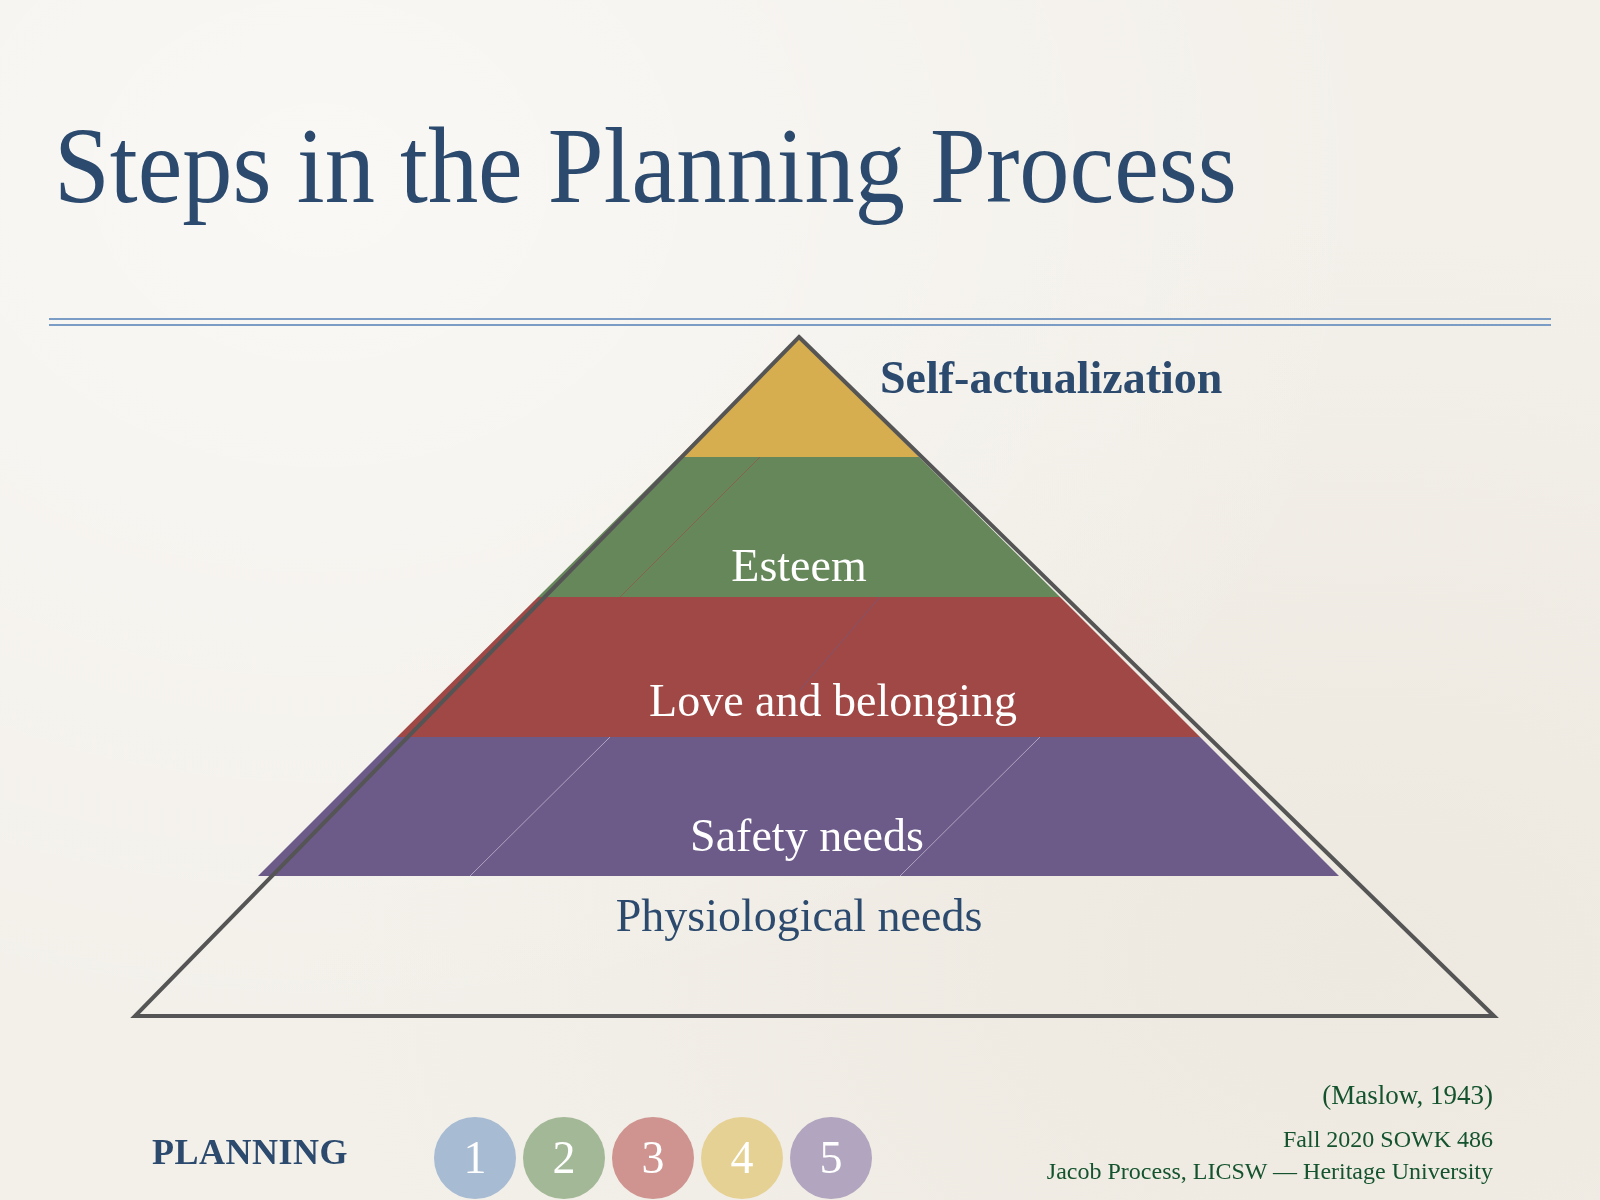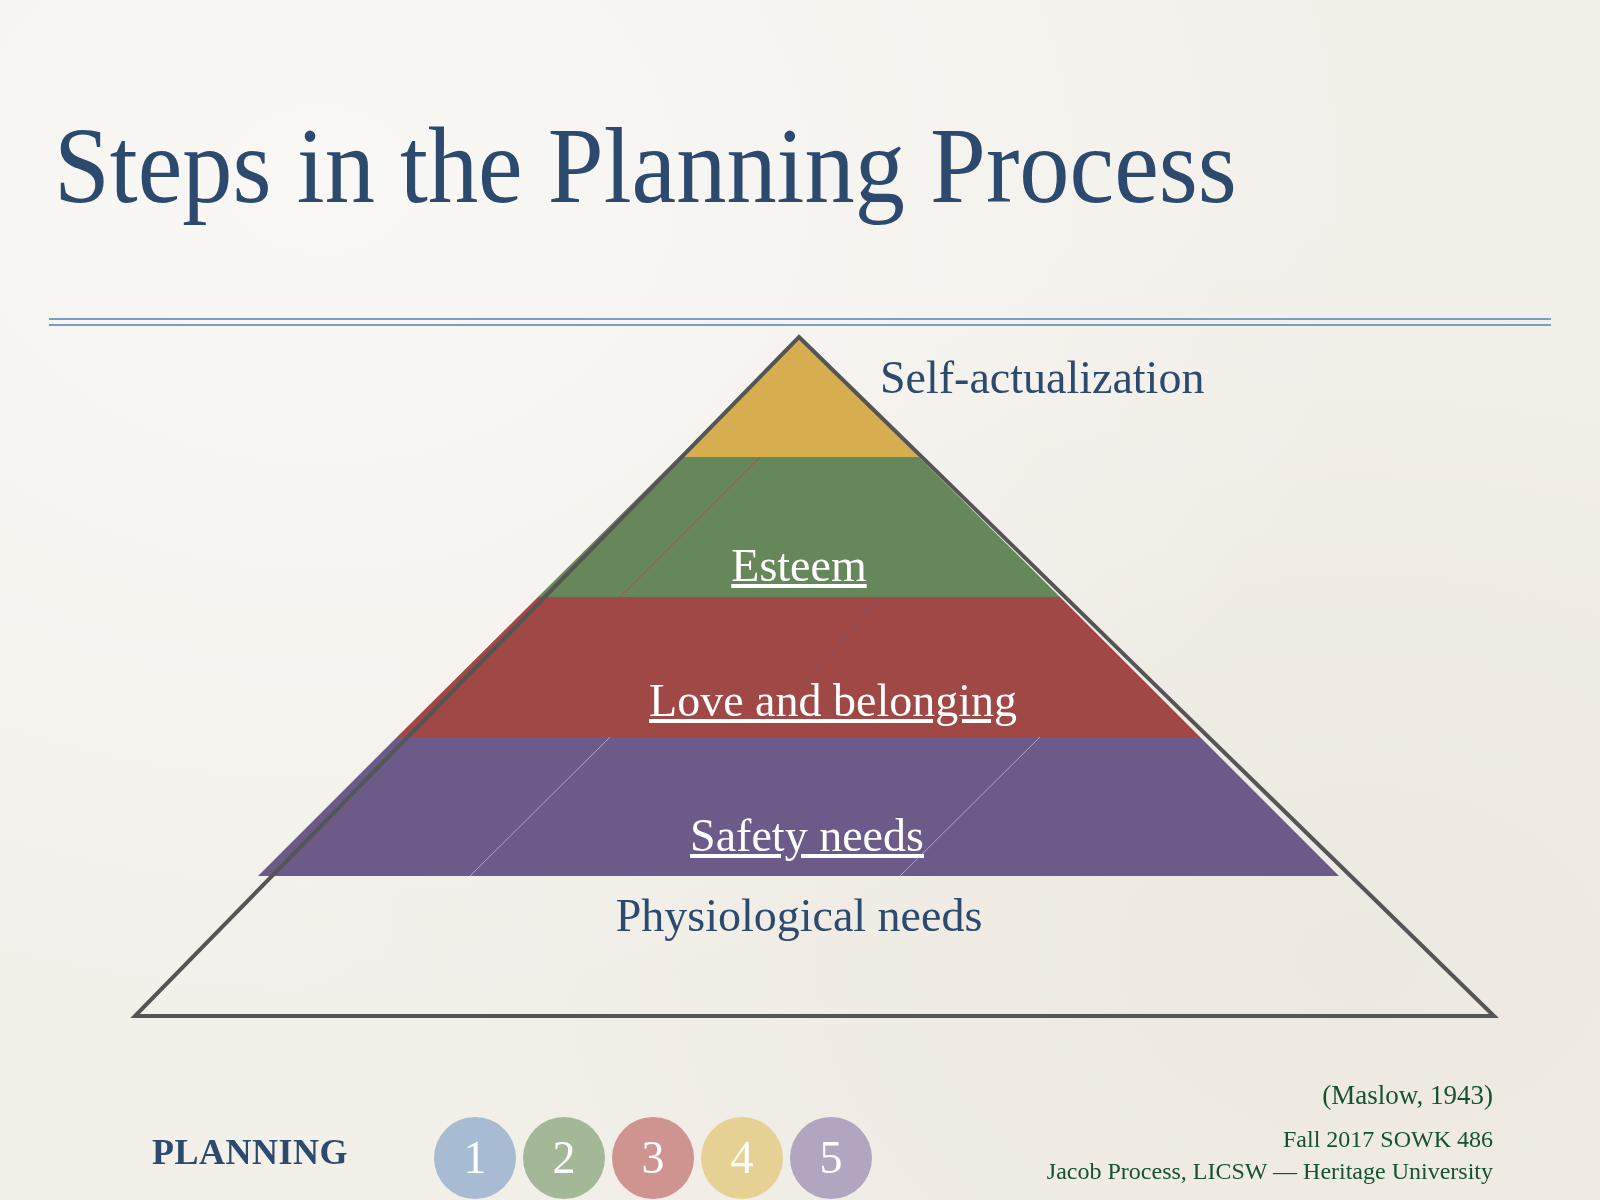--- a/index.html
+++ b/index.html
@@ -22,23 +22,23 @@
     position: absolute; left: 49px; width: 1502px; height: 2px; background: #7b9cc4;
   }
   .rule.r1 { top: 318px; }
   .rule.r2 { top: 324px; }
   .pyramid-svg { position: absolute; left: 0; top: 0; }
   .label {
     position: absolute; transform: translateX(-50%);
     font-family: "Liberation Serif", "DejaVu Serif", serif;
     font-size: 46px; line-height: 1; white-space: nowrap;
   }
-  .label.light { color: #ffffff; text-decoration: underline; }
+  .label.light { color: #ffffff; }
   .label.dark { color: #2c4a6e; }
-  .label.side { transform: none; }
+  .label.side { transform: none; font-weight: bold; }
   .footer-planning {
     position: absolute; left: 152px; top: 1134px;
     font-family: Liberation Serif, serif;
     font-weight: bold; font-size: 36px; line-height: 1; color: #2c4a6e;
     letter-spacing: 0.5px;
   }
   .step-circle {
     position: absolute; width: 82px; height: 82px; border-radius: 50%;
     color: #ffffff; font-family: "Liberation Serif", "DejaVu Serif", serif;
     font-size: 46px; line-height: 82px; text-align: center;
@@ -79,14 +79,14 @@
 
 <div class="footer-planning">PLANNING</div>
 
 <div class="step-circle" style="left:434px; top:1117px; background:#a7bbd2;">1</div>
 <div class="step-circle" style="left:523px; top:1117px; background:#a3b896;">2</div>
 <div class="step-circle" style="left:612px; top:1117px; background:#cf9490;">3</div>
 <div class="step-circle" style="left:701px; top:1117px; background:#e6d195;">4</div>
 <div class="step-circle" style="left:790px; top:1117px; background:#b2a5bf;">5</div>
 
 <div class="citation">(Maslow, 1943)</div>
-<div class="course">Fall 2017 SOWK 486</div>
+<div class="course">Fall 2020 SOWK 486</div>
 <div class="author">Jacob Process, LICSW — Heritage University</div>
 
 </body></html>

